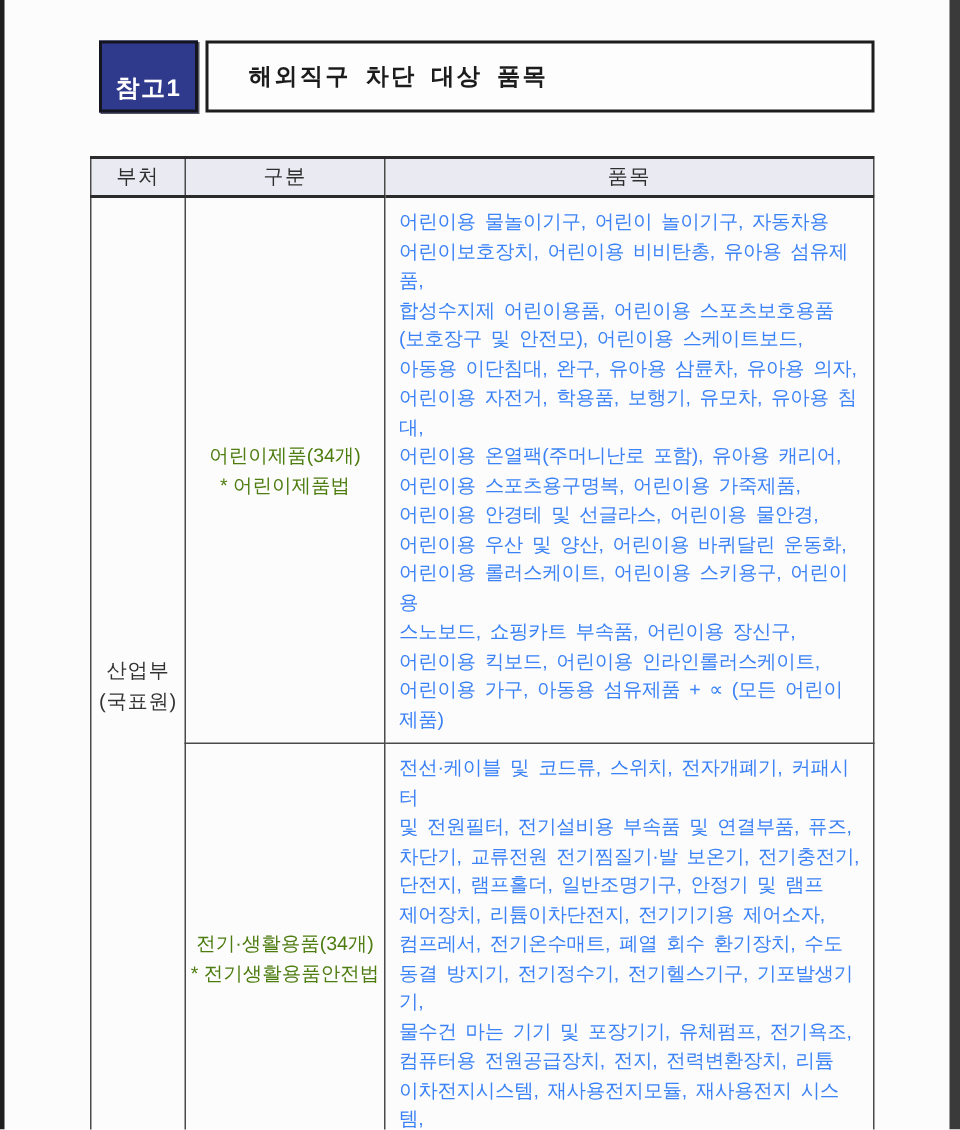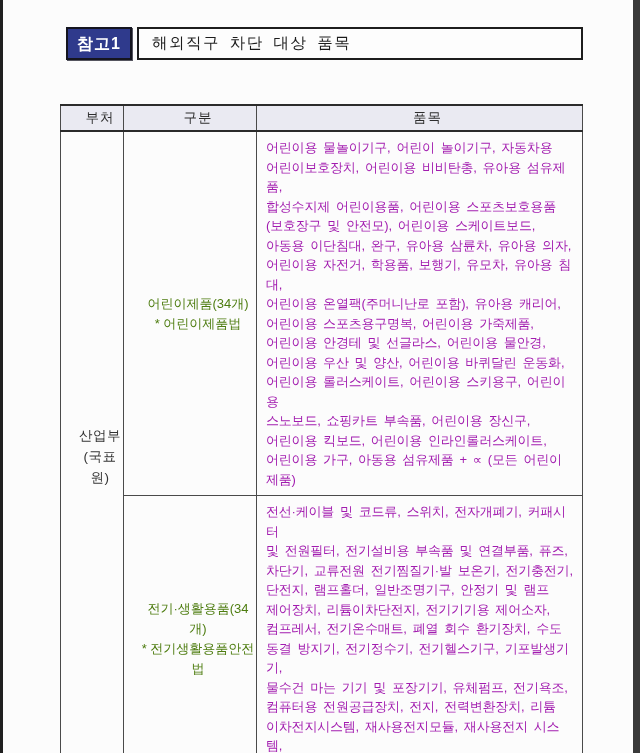--- a/index.html
+++ b/index.html
@@ -13,54 +13,54 @@
   .edge-left  { position:absolute; left:0; top:0; width:3px; height:753px; background:#1f1f1f; }
   .edge-right { position:absolute; right:0; top:0; width:7px; height:753px; background:#3a3a3a; }
 
   .header-row {
     position:absolute; left:66px; top:27px; width:517px;
     display:flex; align-items:stretch; gap:5px;
   }
   .ref-badge {
     background:#2f3a8c; color:#ffffff; border:2px solid #15151f;
     font-weight:bold; font-size:16px; letter-spacing:1px;
-    padding:4px 9px 3px 9px; display:flex; align-items:center;
+    padding:20px 9px 3px 9px; display:flex; align-items:center;
     box-shadow:1px 1px 0 #55555f;
   }
   .title-box {
     flex:1; border:2px solid #1d1d1d; background:#fdfdfd;
-    font-weight:normal; font-size:15.5px; letter-spacing:1.5px; color:#1c1c1c;
-    display:flex; align-items:center; padding:4px 13px;
+    font-weight:bold; font-size:15.5px; letter-spacing:1.5px; color:#1c1c1c;
+    display:flex; align-items:center; padding:4px 27px;
     word-spacing:4px;
   }
 
   table.doc-table {
     position:absolute; left:60px; top:104px; width:522px;
     border-collapse:collapse; table-layout:fixed;
     border-top:2.5px solid #2b2b2b; border-bottom:2.5px solid #2b2b2b;
     border-left:1.5px solid #4a4a4a; border-right:1.5px solid #4a4a4a;
   }
   .doc-table th, .doc-table td {
-    border:1.5px solid #4a4a4a; vertical-align:middle;padding-left:16px;
+    border:1.5px solid #4a4a4a; vertical-align:middle;
   }
   .doc-table thead th {
     background:#eaeaf2; font-weight:normal; color:#2e2e2e;
     font-size:13.5px; height:26px; text-align:center;
     border-bottom:2.5px solid #2b2b2b; letter-spacing:1px;
   }
   td.cell-ministry {
     text-align:center; font-size:13.5px; color:#333333;
     white-space:pre-line; line-height:21px; letter-spacing:0.5px;
   }
   td.cell-category {
     text-align:center; font-size:13px; color:#4d7c0f;
     white-space:pre-line; line-height:20px;
   }
   td.cell-items {
-    font-size:13px; color:#a21caf; line-height:19.5px;
+    font-size:13px; color:#3b82f6; line-height:19.5px;
     white-space:pre-line; padding:6px 8px 6px 9px;
     word-spacing:2.5px; letter-spacing:-0.2px;
   }
 </style>
 </head>
 <body>
 
 <div class="page">
   <div class="edge-left"></div>
   <div class="edge-right"></div>

